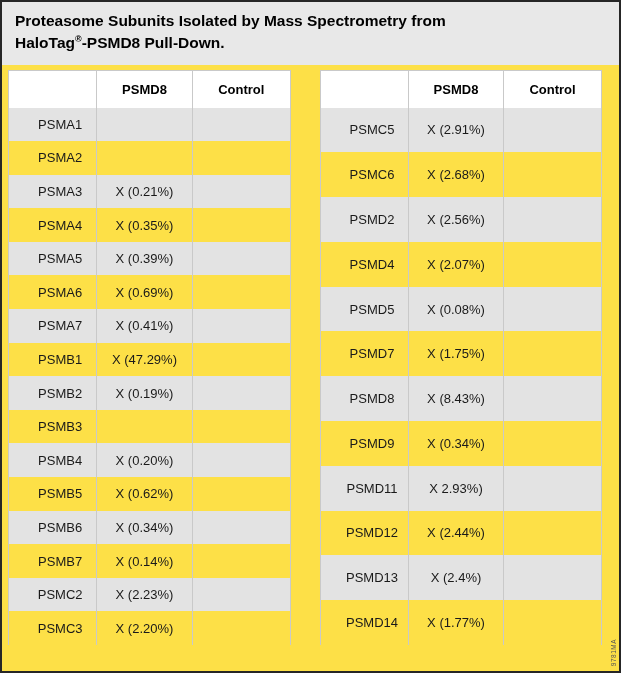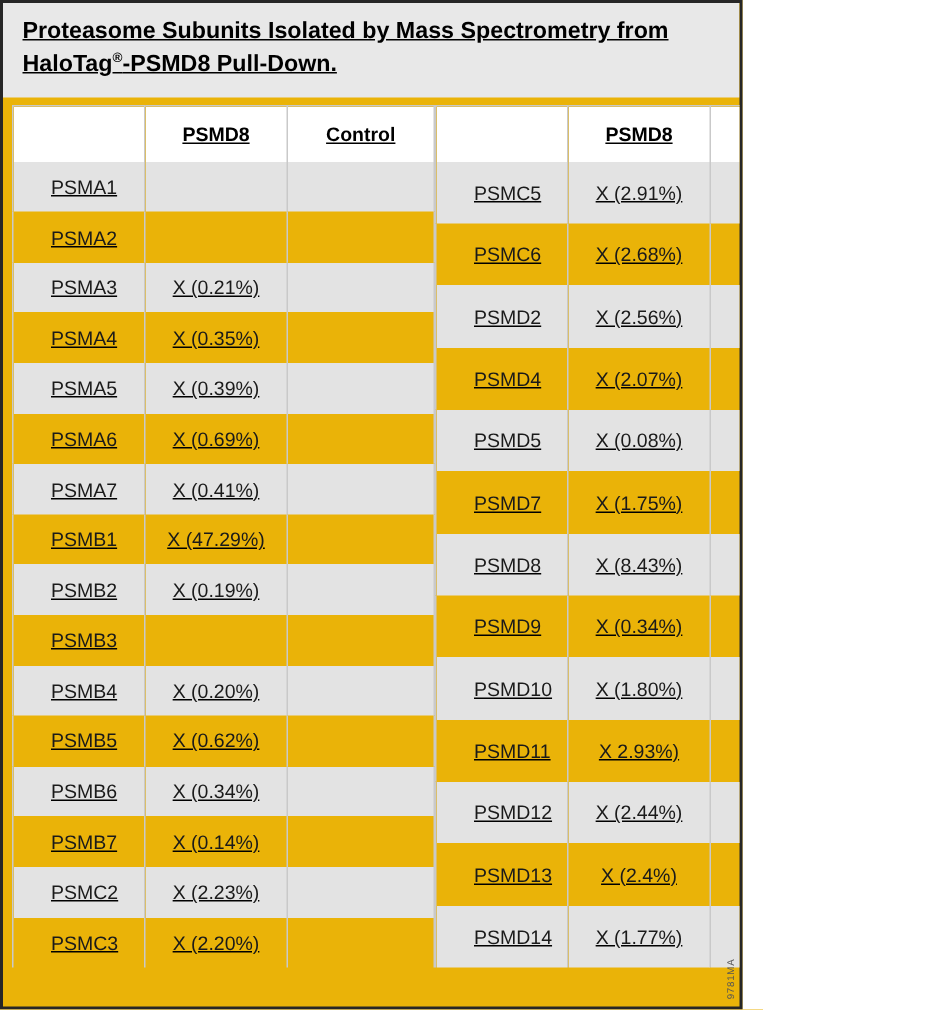--- a/index.html
+++ b/index.html
@@ -1,23 +1,22 @@
 <!DOCTYPE html>
 <html><head>
 <meta charset="utf-8">
 <style>
   * { margin:0; padding:0; box-sizing:border-box; }
   body { background:#fff; font-family:"Liberation Sans", sans-serif; }
   .page {
-    width:495px; height:673px;
+    width:621px; height:673px;
     border:2px solid #262626;
-    background:#eab308;
+    background:#fde047;
     position:relative;
     overflow:hidden;
-    text-decoration:underline;
   }
   .title-bar {
     background:#e8e8e8;
     padding:8px 13px 11px 13px;
     font-weight:bold;
     font-size:15.5px;
     line-height:1.42;
     color:#000;
   }
   .sup { font-size:9px; vertical-align:super; }
@@ -43,21 +42,21 @@
   thead th {
     border-top:1px solid #c9c9c9;
     height:37px;
     background:#fff;
     font-weight:bold;
     text-align:center;
     color:#000;
   }
   tbody td { height:33.6px; }
   tbody tr:nth-child(odd) { background:#e3e3e3; }
-  td.name-cell { text-align:left; padding-left:25px; }
+  td.name-cell { text-align:center; padding-left:15px; }
   td.val-cell, td.ctl-cell { text-align:center; }
   .col-name { width:88px; }
   .col-psmd8 { width:95px; }
   .col-control { width:98px; }
   .watermark {
     position:absolute;
     right:2px;
     bottom:5px;
     font-size:6.5px;
     color:#555;
@@ -222,25 +221,20 @@
             <td class="name-cell">PSMD8</td>
             <td class="val-cell">X (8.43%)</td>
             <td class="ctl-cell"></td>
           </tr>
           <tr>
             <td class="name-cell">PSMD9</td>
             <td class="val-cell">X (0.34%)</td>
             <td class="ctl-cell"></td>
           </tr>
           <tr>
-            <td class="name-cell">PSMD10</td>
-            <td class="val-cell">X (1.80%)</td>
-            <td class="ctl-cell"></td>
-          </tr>
-          <tr>
             <td class="name-cell">PSMD11</td>
             <td class="val-cell">X 2.93%)</td>
             <td class="ctl-cell"></td>
           </tr>
           <tr>
             <td class="name-cell">PSMD12</td>
             <td class="val-cell">X (2.44%)</td>
             <td class="ctl-cell"></td>
           </tr>
           <tr>

